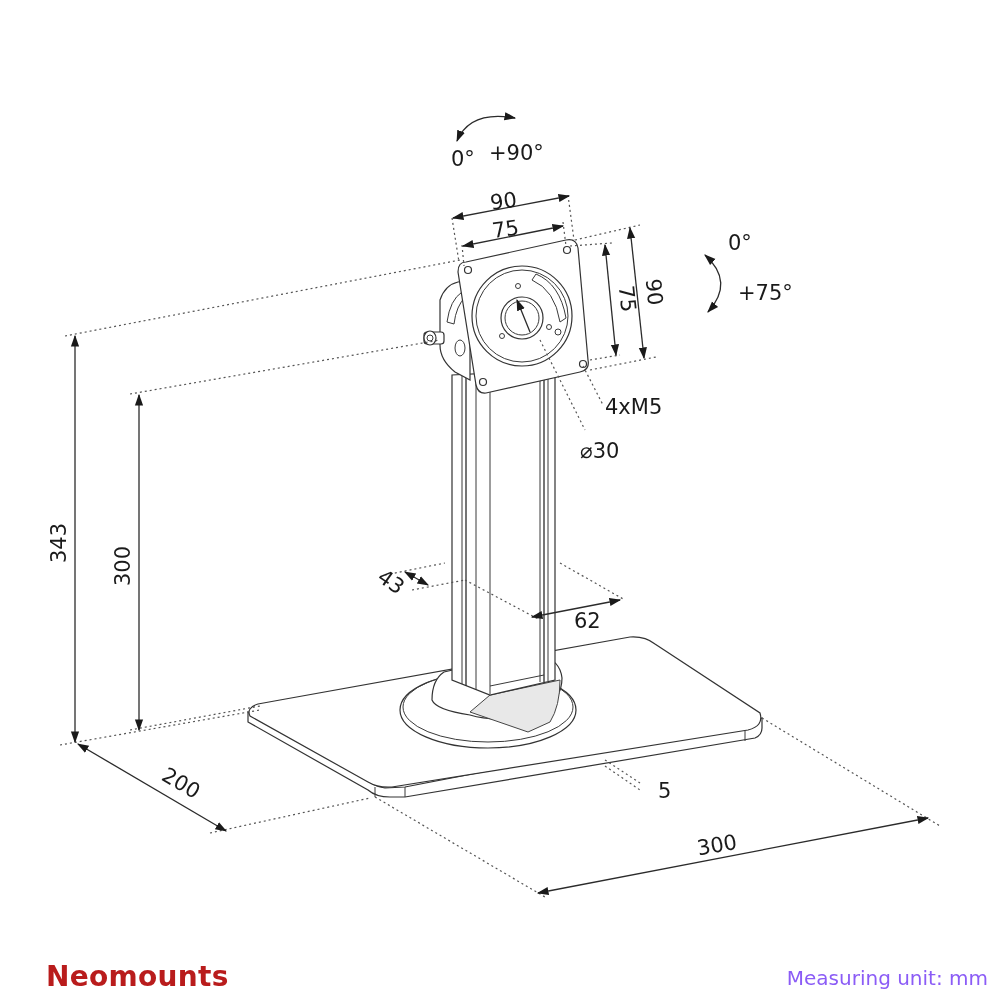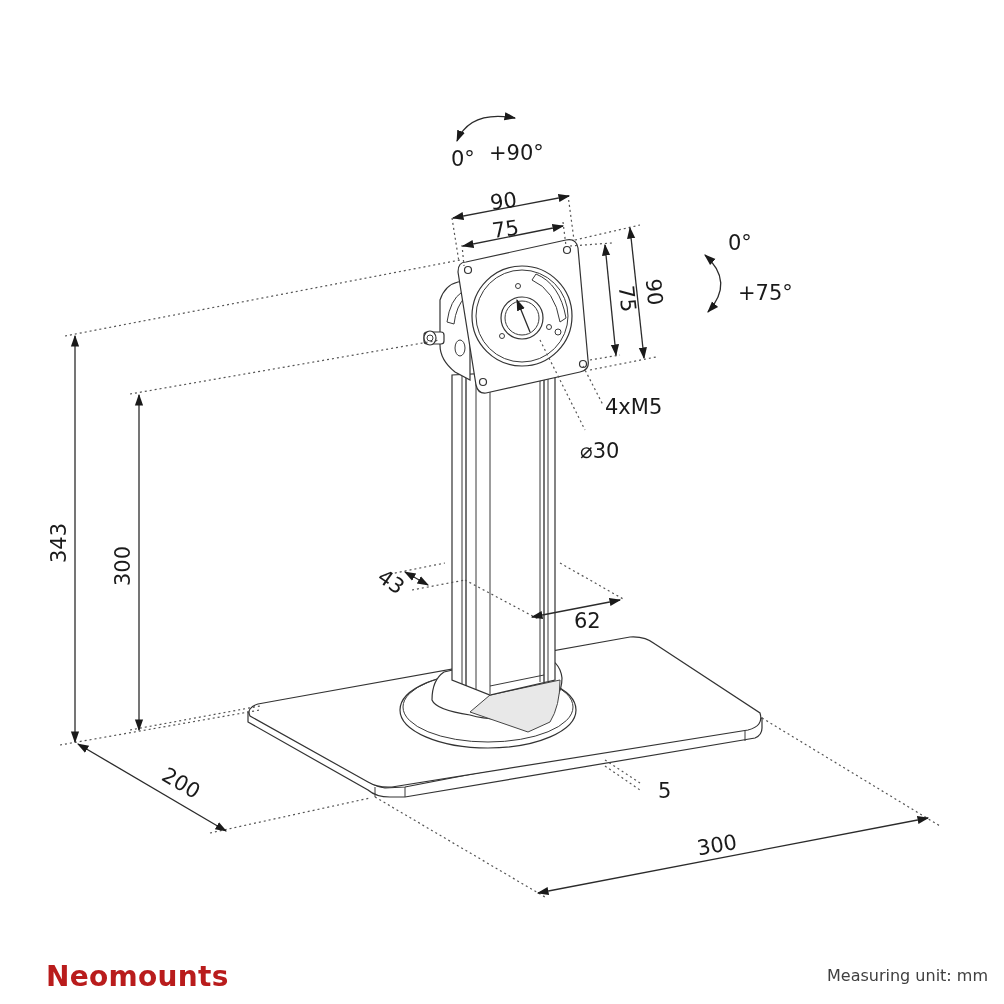--- a/index.html
+++ b/index.html
@@ -5,21 +5,21 @@
   html, body { margin: 0; padding: 0; background: #ffffff; }
   body { width: 1004px; height: 1004px; position: relative; overflow: hidden; font-family: "DejaVu Sans", sans-serif; }
   #drawing { position: absolute; left: 0; top: 0; width: 1004px; height: 1004px; }
   .dim-text { font-family: "DejaVu Sans", sans-serif; font-size: 21px; fill: #1a1a1a; }
   .line { stroke: #2b2b2b; stroke-width: 1.3; fill: none; }
   .thin { stroke: #3a3a3a; stroke-width: 1; fill: none; }
   .dot { stroke: #555; stroke-width: 1.2; fill: none; stroke-dasharray: 2 3; }
   .body { stroke: #333; stroke-width: 1.2; fill: #ffffff; }
   .shade { stroke: #444; stroke-width: 1; fill: #e8e8e8; }
   .brand { position: absolute; left: 22px; top: 960px; font-family: "DejaVu Sans", sans-serif; font-weight: bold; font-size: 28px; color: #b91c1c; letter-spacing: 0.3px; margin-left: 24px; }
-  .unit { position: absolute; right: 16px; top: 966px; font-family: "DejaVu Sans", sans-serif; font-size: 16px; color: #404040; }
+  .unit { position: absolute; right: 16px; top: 966px; font-family: "DejaVu Sans", sans-serif; font-size: 20px; color: #8b5cf6; }
 </style>
 </head>
 <body>
 
 <svg id="drawing" viewBox="0 0 1004 1004" xmlns="http://www.w3.org/2000/svg">
   <defs>
     <marker id="arr" viewBox="0 0 10 10" refX="9" refY="5" markerWidth="9" markerHeight="9" orient="auto-start-reverse">
       <path d="M0,1.5 L10,5 L0,8.5 z" fill="#1a1a1a"></path>
     </marker>
   </defs>

